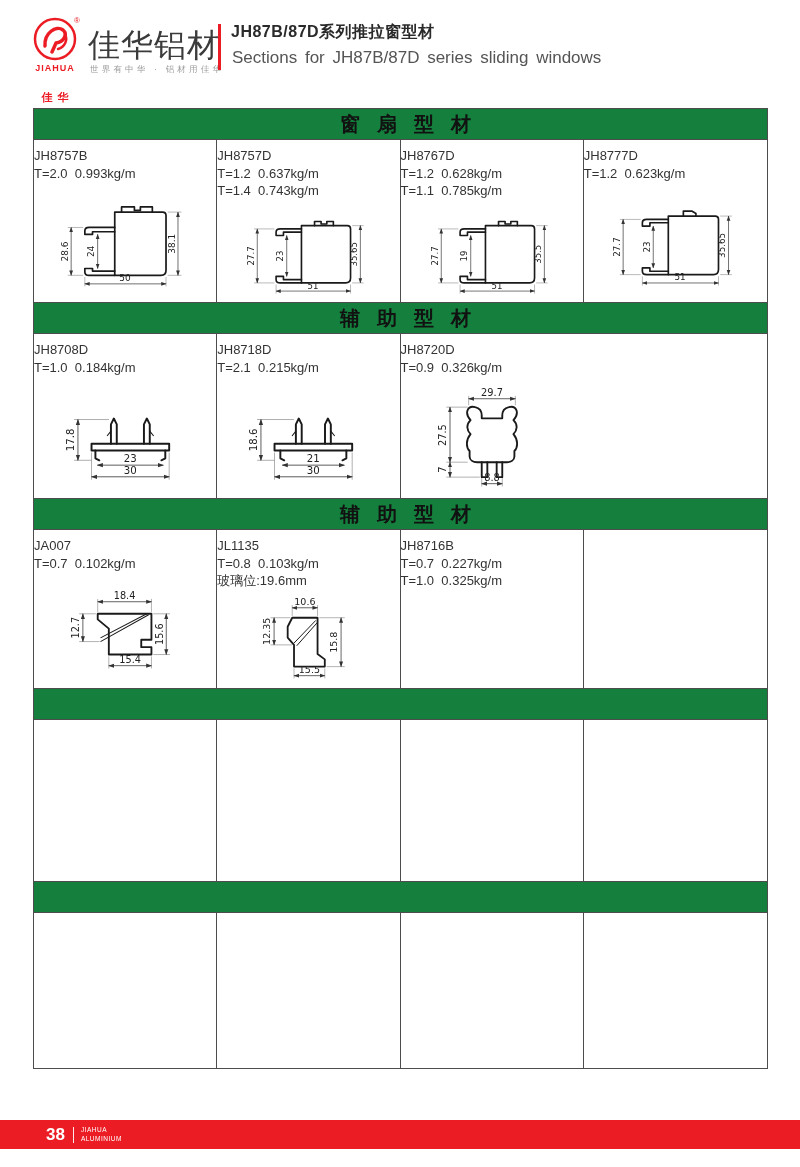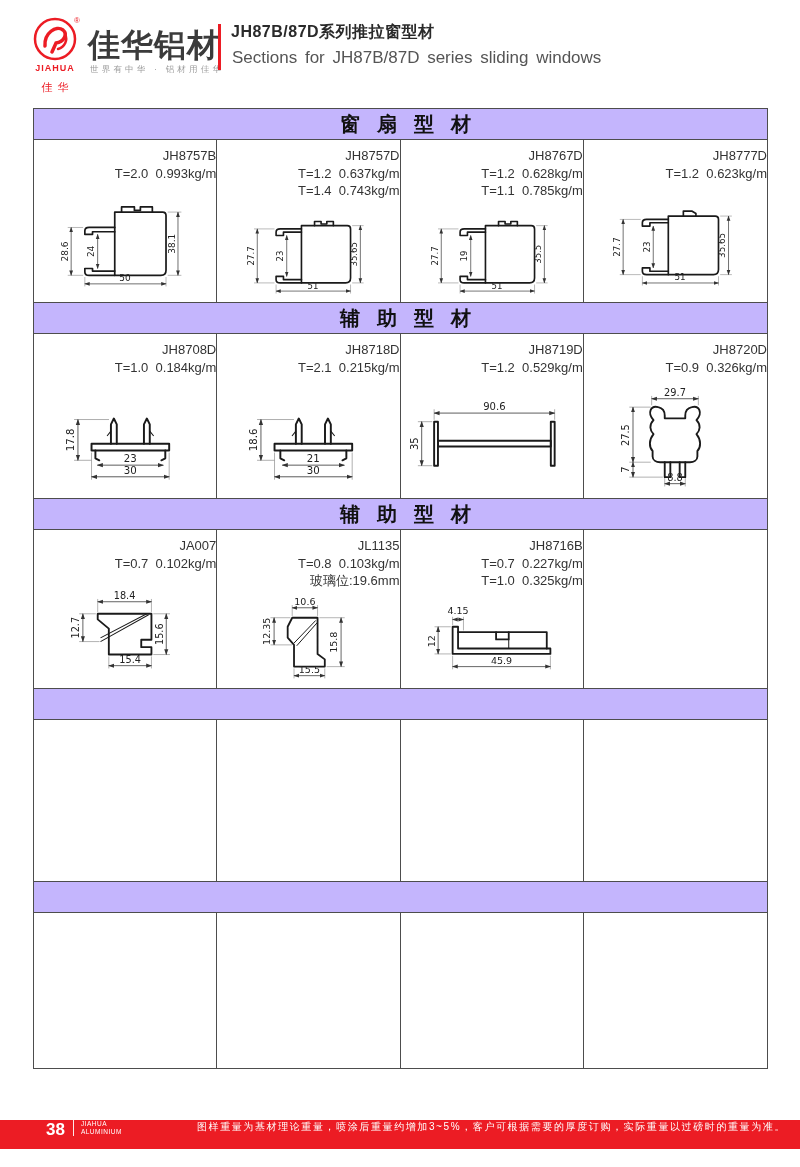--- a/index.html
+++ b/index.html
@@ -1,49 +1,49 @@
 <!DOCTYPE html>
 <html><head>
 <meta charset="utf-8">
 <style>
   html,body{margin:0;padding:0}
   body{width:800px;height:1167px;background:#ffffff;position:relative;overflow:hidden;
        font-family:"Liberation Sans",sans-serif;color:#222}
   
   .logo{position:absolute;left:26px;top:16px;width:58px;text-align:center}
   .logo-en{color:#EC1C24;font-weight:bold;font-size:9px;letter-spacing:1px;margin-top:-3px}
-  .logo-cn{color:#EC1C24;font-weight:normal;font-size:11px;letter-spacing:5px;padding-left:5px;margin-top:7px}
+  .logo-cn{color:#EC1C24;font-weight:bold;font-size:11px;letter-spacing:5px;padding-left:5px;margin-top:17px}
   .reg{position:absolute;left:74px;top:16px;color:#EC1C24;font-size:8px}
-  .brand{position:absolute;left:88px;top:24px;font-size:32px;font-weight:bold;color:#3b3b3b;letter-spacing:1px}
+  .brand{position:absolute;left:88px;top:24px;font-size:32px;font-weight:normal;color:#3b3b3b;letter-spacing:1px}
   .slogan{position:absolute;left:90px;top:64px;font-size:8.5px;color:#9a9a9a;letter-spacing:3.2px}
   .vline{position:absolute;left:218px;top:24px;width:3px;height:46px;background:#EC1C24}
   .title{position:absolute;left:231px;top:22px;font-size:16px;font-weight:bold;color:#2a2a2a;letter-spacing:0.5px}
   .subtitle{position:absolute;left:232px;top:48px;font-size:17px;color:#555;word-spacing:3px}
   
   .table{position:absolute;left:33px;top:108px;width:733px;border:1px solid #4d4d4d}
-  .band{height:30px;background:#c4b5fd;border-bottom:1px solid #4d4d4d;display:flex;align-items:center;
+  .band{height:30px;background:#15803d;border-bottom:1px solid #4d4d4d;display:flex;align-items:center;
         justify-content:center;font-weight:bold;font-size:20px;letter-spacing:17px;padding-left:27px;color:#111}
   .band + .row{border-top:none}
   .row{display:flex;border-bottom:1px solid #4d4d4d}
   .row:last-child{border-bottom:none}
   .cell{width:25%;box-sizing:border-box;border-right:1px solid #4d4d4d;display:flex;flex-direction:column;
-        align-items:flex-end;padding-top:7px}
+        align-items:flex-start;padding-top:7px}
   .cell:last-child{border-right:none}
   .r1{height:162px}.r2{height:164px}.r3{height:158px}.r4{height:161px}.r5{height:155px}
   .model,.spec{font-size:13px;color:#333;line-height:1.35;white-space:pre}
   .draw{flex:1;display:flex;align-items:center;justify-content:center;width:100%}
   
   svg .p{fill:none;stroke:#1a1a1a;stroke-width:2;stroke-linejoin:round;stroke-linecap:round}
   svg .pt{fill:none;stroke:#1a1a1a;stroke-width:1.1}
   svg .d{stroke:#444;stroke-width:0.9;marker-start:url(#arw);marker-end:url(#arw)}
   svg .e{stroke:#888;stroke-width:0.7}
   svg text{font-family:"DejaVu Sans",sans-serif;font-size:10.5px;fill:#222}
   
   .footer{position:absolute;left:0;top:1120px;width:800px;height:29px;background:#EC1C24;color:#fff;
-          display:flex;}
+          display:flex;align-items:center}
   .page-num{margin-left:46px;font-size:17px;font-weight:bold}
   .fdiv{width:1px;height:16px;background:#fff;margin:0 7px 0 8px;opacity:.9}
   .fbrand{font-size:6.5px;line-height:1.3;letter-spacing:.5px}
   .fnote{margin-left:auto;margin-right:14px;font-size:10px;letter-spacing:1.6px}
 </style>
 </head>
 <body>
 
 <svg width="0" height="0" style="position:absolute" aria-hidden="true">
   <defs>
@@ -233,40 +233,20 @@
           <line class="d" x1="58" y1="78" x2="122" y2="78"></line>
           <text x="90" y="75" text-anchor="middle">21</text>
           <line class="e" x1="50" y1="65" x2="50" y2="93"></line>
             <line class="e" x1="130" y1="65" x2="130" y2="93"></line>
           <line class="d" x1="50" y1="90" x2="130" y2="90"></line>
           <text x="90" y="87" text-anchor="middle">30</text>
         </svg>
       </div>
     </div>
 
-    <div class="cell">
-      <div class="model">JH8719D</div>
-      <div class="spec">T=1.2  0.529kg/m</div>
-      <div class="spec"></div>
-      <div class="draw">
-        <svg width="170" height="88" viewBox="0 0 175 92">
-          <path class="p" d="M31,50 H149 V56 H31 Z"></path>
-          <path class="p" d="M27,30 h4 v46 h-4 Z"></path>
-          <path class="p" d="M149,30 h4 v46 h-4 Z"></path>
-          <line class="e" x1="27" y1="28" x2="27" y2="17"></line>
-            <line class="e" x1="153" y1="28" x2="153" y2="17"></line>
-          <line class="d" x1="27" y1="21" x2="153" y2="21"></line>
-          <text x="90" y="18" text-anchor="middle">90.6</text>
-          <line class="e" x1="25" y1="30" x2="10" y2="30"></line>
-            <line class="e" x1="25" y1="76" x2="10" y2="76"></line>
-          <line class="d" x1="14" y1="30" x2="14" y2="76"></line>
-          <text x="10" y="53" text-anchor="middle" transform="rotate(-90 10,53)">35</text>
-        </svg>
-      </div>
-    </div>
 
     <div class="cell">
       <div class="model">JH8720D</div>
       <div class="spec">T=0.9  0.326kg/m</div>
       <div class="spec"></div>
       <div class="draw">
         <svg width="140" height="106" viewBox="0 0 150 112">
           <path class="p" d="M52,38 C45,30 49,22 57,24 C62,25 64,29 64,33 V36 H86 V33 C86,29 88,25 93,24 C101,22 105,30 98,38 C103,43 102,49 98,53 C103,59 103,67 99,71 V77 C99,81 95,83 91,83 H59 C55,83 51,81 51,77 V71 C47,67 47,59 52,53 C48,49 47,43 52,38 Z"></path>
           <path class="p" d="M64,83 V99 H70 V83 M80,83 V99 H86 V83"></path>
           <line class="e" x1="50" y1="22" x2="50" y2="12"></line>
@@ -346,40 +326,20 @@
           <line class="d" x1="64" y1="88" x2="98" y2="88"></line>
           <text x="81" y="85" text-anchor="middle">15.5</text>
         </svg>
       </div>
     </div>
 
     <div class="cell">
       <div class="model">JH8716B</div>
       <div class="spec">T=0.7  0.227kg/m</div>
       <div class="spec">T=1.0  0.325kg/m</div>
-      <div class="draw">
-        <svg width="168" height="86" viewBox="0 0 175 95">
-          <path class="p" d="M44,34 V64 H152 V58 H50 V34 Z"></path>
-          <path class="p" d="M50,40 H148 V58"></path>
-          <path class="p" d="M92,40 V48 H106 V40"></path>
-          <path class="pt" d="M106,48 V58"></path>
-          <line class="e" x1="44" y1="32" x2="44" y2="23"></line>
-            <line class="e" x1="56" y1="38" x2="56" y2="23"></line>
-          <line class="d" x1="44" y1="26" x2="56" y2="26"></line>
-          <text x="50" y="20" text-anchor="middle">4.15</text>
-          <line class="e" x1="42" y1="34" x2="24" y2="34"></line>
-            <line class="e" x1="42" y1="64" x2="24" y2="64"></line>
-          <line class="d" x1="28" y1="34" x2="28" y2="64"></line>
-          <text x="24" y="50" text-anchor="middle" transform="rotate(-90 24,50)">12</text>
-          <line class="e" x1="44" y1="66" x2="44" y2="81"></line>
-            <line class="e" x1="152" y1="66" x2="152" y2="81"></line>
-          <line class="d" x1="44" y1="78" x2="152" y2="78"></line>
-          <text x="98" y="75" text-anchor="middle">45.9</text>
-        </svg>
-      </div>
     </div>
 
     <div class="cell"></div>
   </div>
 
   <div class="band"></div>
 
   <div class="row r4">
     <div class="cell"></div>
     <div class="cell"></div>
@@ -398,14 +358,13 @@
 
 </div>
 
 <div class="footer">
   <div class="page-num">38</div>
   <div class="fdiv"></div>
   <div class="fbrand">
     <div>JIAHUA</div>
     <div>ALUMINIUM</div>
   </div>
-  <div class="fnote">图样重量为基材理论重量，喷涂后重量约增加3~5%，客户可根据需要的厚度订购，实际重量以过磅时的重量为准。</div>
 </div>
 
 </body></html>

